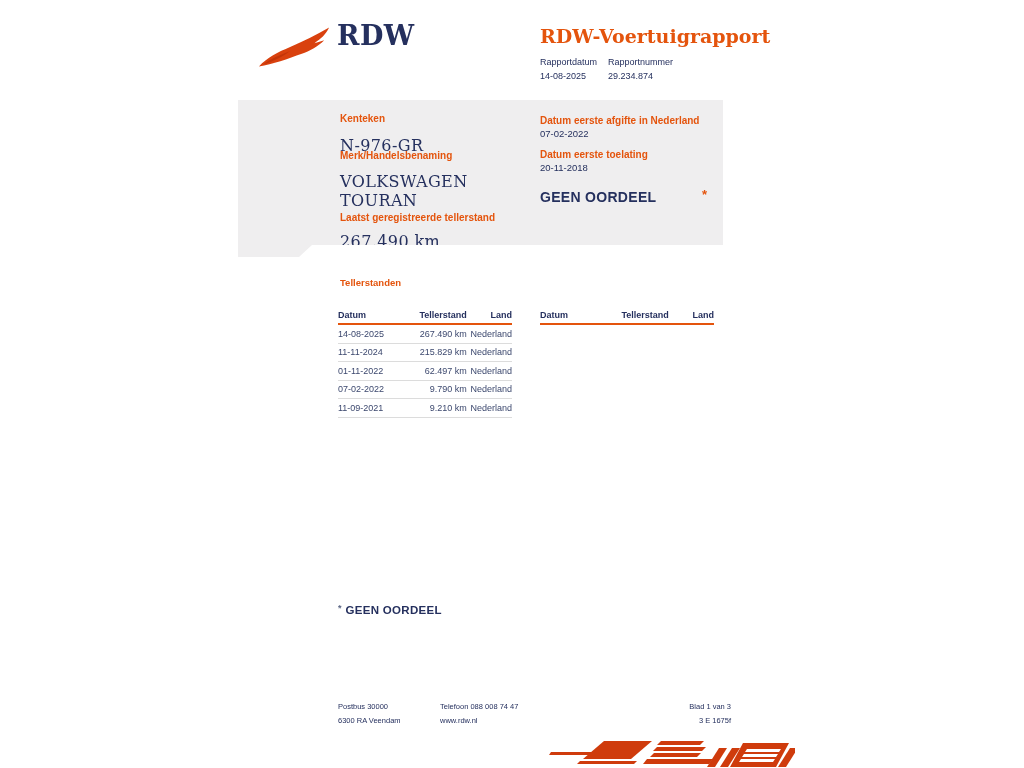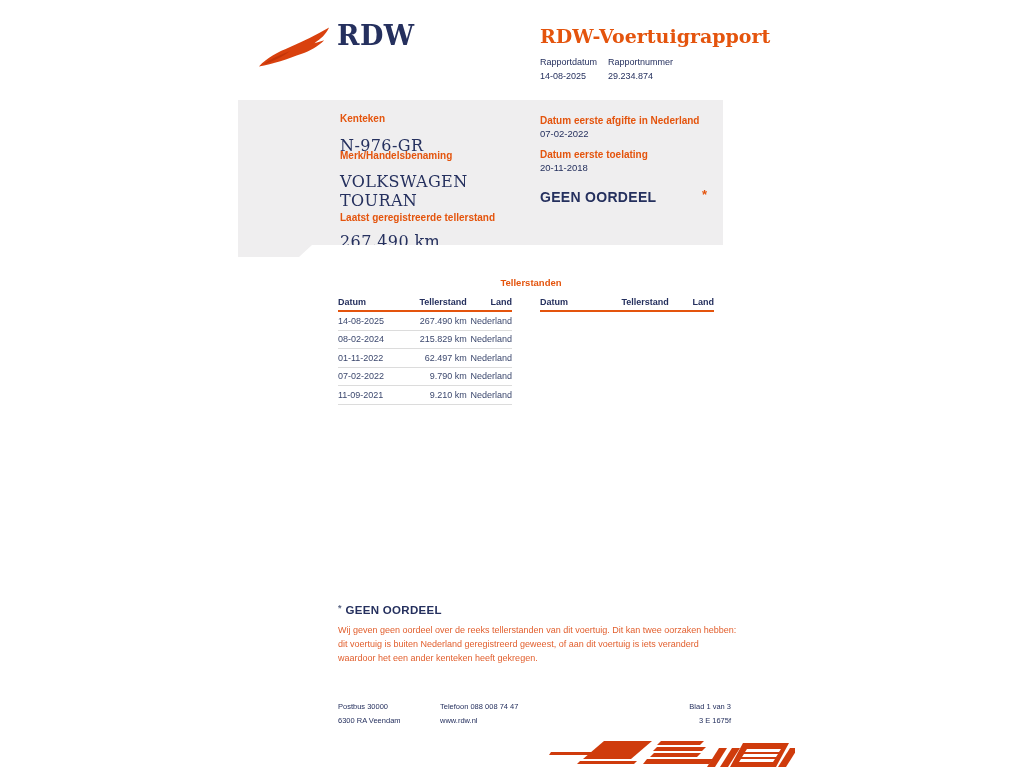--- a/index.html
+++ b/index.html
@@ -48,22 +48,22 @@
   .val-afgifte{left:302px;top:28px;}
   .lbl-toelating{left:302px;top:49px;}
   .val-toelating{left:302px;top:62px;}
   .val-oordeel{position:absolute;left:302px;top:89px;font-size:14px;font-weight:bold;
     color:var(--navy);letter-spacing:0.3px;}
   .oordeel-star{position:absolute;left:464px;top:87px;font-size:13px;
     color:var(--orange);font-weight:bold;}
 
   
   .tables-section{position:absolute;left:338px;top:277px;width:384px;}
-  .section-title{font-size:9.5px;font-weight:bold;color:var(--orange);margin-left:2px;text-align:center;}
-  .tables-row{display:flex;gap:28px;margin-top:9px;}
+  .section-title{font-size:9.5px;font-weight:bold;color:var(--orange);margin-left:2px;}
+  .tables-row{display:flex;gap:28px;margin-top:22px;}
   .mtable{width:174px;font-size:9px;color:var(--table-text);}
   .mtable-header{display:flex;font-weight:bold;color:var(--navy);
     padding-bottom:3px;border-bottom:2px solid var(--orange);}
   .col-datum{width:34%;text-align:left;}
   .col-teller{width:40%;text-align:right;}
   .col-land{width:26%;text-align:right;}
   .mtable-row{display:flex;padding:3.5px 0 4px 0;border-bottom:1px solid var(--row-line);}
 
   
   .footnote{position:absolute;left:338px;top:604px;width:400px;}
@@ -133,21 +133,21 @@
         <span class="col-teller">Tellerstand</span>
         <span class="col-land">Land</span>
       </div>
       <div>
           <div class="mtable-row">
             <span class="col-datum">14-08-2025</span>
             <span class="col-teller">267.490 km</span>
             <span class="col-land">Nederland</span>
           </div>
           <div class="mtable-row">
-            <span class="col-datum">08-02-2024</span>
+            <span class="col-datum">11-11-2024</span>
             <span class="col-teller">215.829 km</span>
             <span class="col-land">Nederland</span>
           </div>
           <div class="mtable-row">
             <span class="col-datum">01-11-2022</span>
             <span class="col-teller">62.497 km</span>
             <span class="col-land">Nederland</span>
           </div>
           <div class="mtable-row">
             <span class="col-datum">07-02-2022</span>
@@ -170,21 +170,20 @@
       <div></div>
     </div>
   </div>
 </div>
 
 <div class="footnote">
   <div class="footnote-title-row">
     <span class="footnote-marker">*</span>
     <span class="footnote-title">GEEN OORDEEL</span>
   </div>
-  <div class="footnote-body">Wij geven geen oordeel over de reeks tellerstanden van dit voertuig. Dit kan twee oorzaken hebben: dit voertuig is buiten Nederland geregistreerd geweest, of aan dit voertuig is iets veranderd waardoor het een ander kenteken heeft gekregen.</div>
 </div>
 
 <div class="footer-col footer-address">
   <div>Postbus 30000</div>
   <div>6300 RA Veendam</div>
 </div>
 <div class="footer-col footer-contact">
   <div>Telefoon 088 008 74 47</div>
   <div class="footer-link">www.rdw.nl</div>
 </div>

